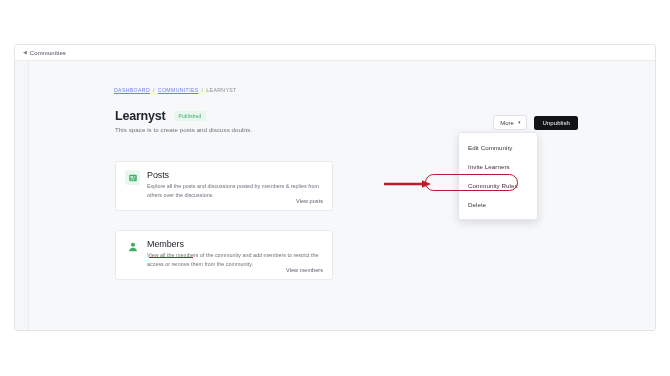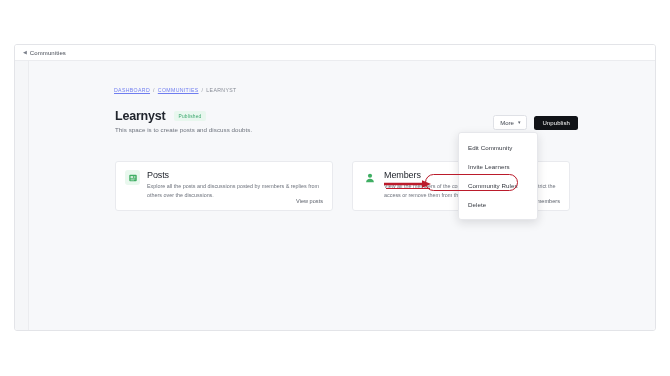--- a/index.html
+++ b/index.html
@@ -153,20 +153,21 @@
     cursor: pointer;
     letter-spacing: .1px;
   }
 
   
   #cards {
     position: absolute;
     left: 86px; top: 100px;
     display: flex;
     gap: 19px;
+    flex-direction: column;
   }
   .card {
     width: 218px;
     height: 50px;
     background: #ffffff;
     border: 1px solid #e9eaee;
     border-radius: 3px;
     padding: 8px 9px 6px 9px;
     position: relative;
   }

